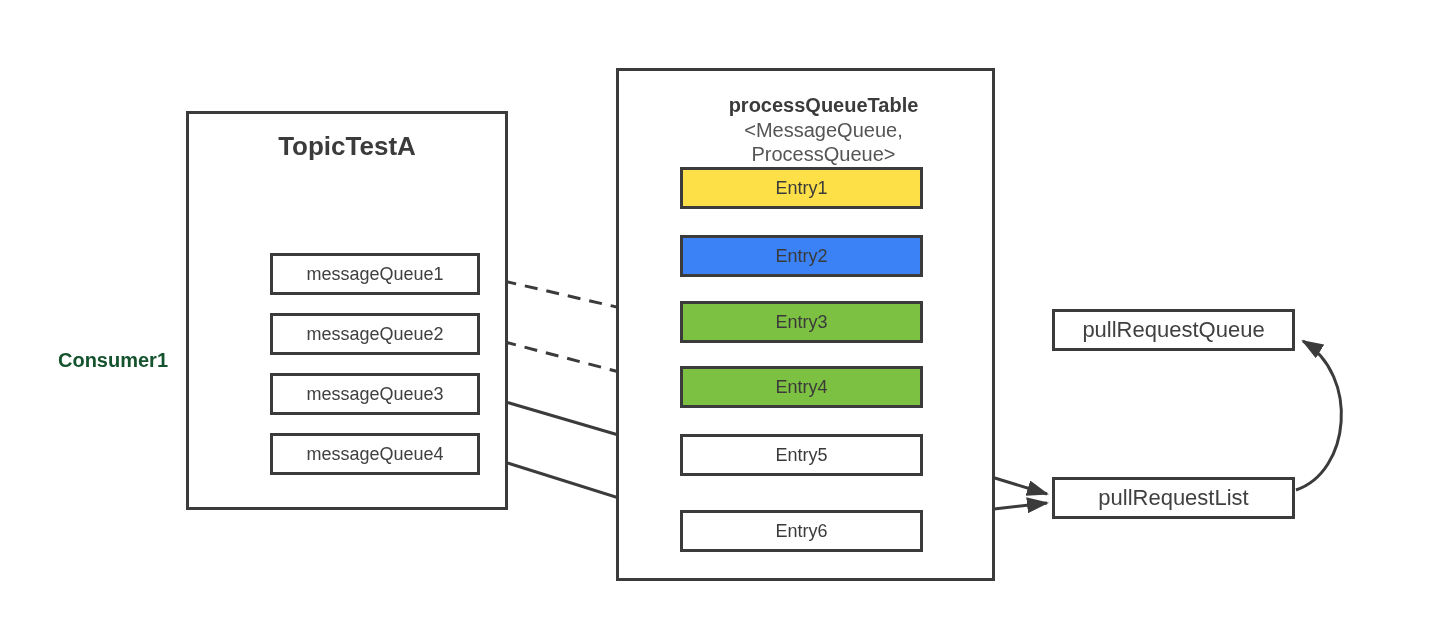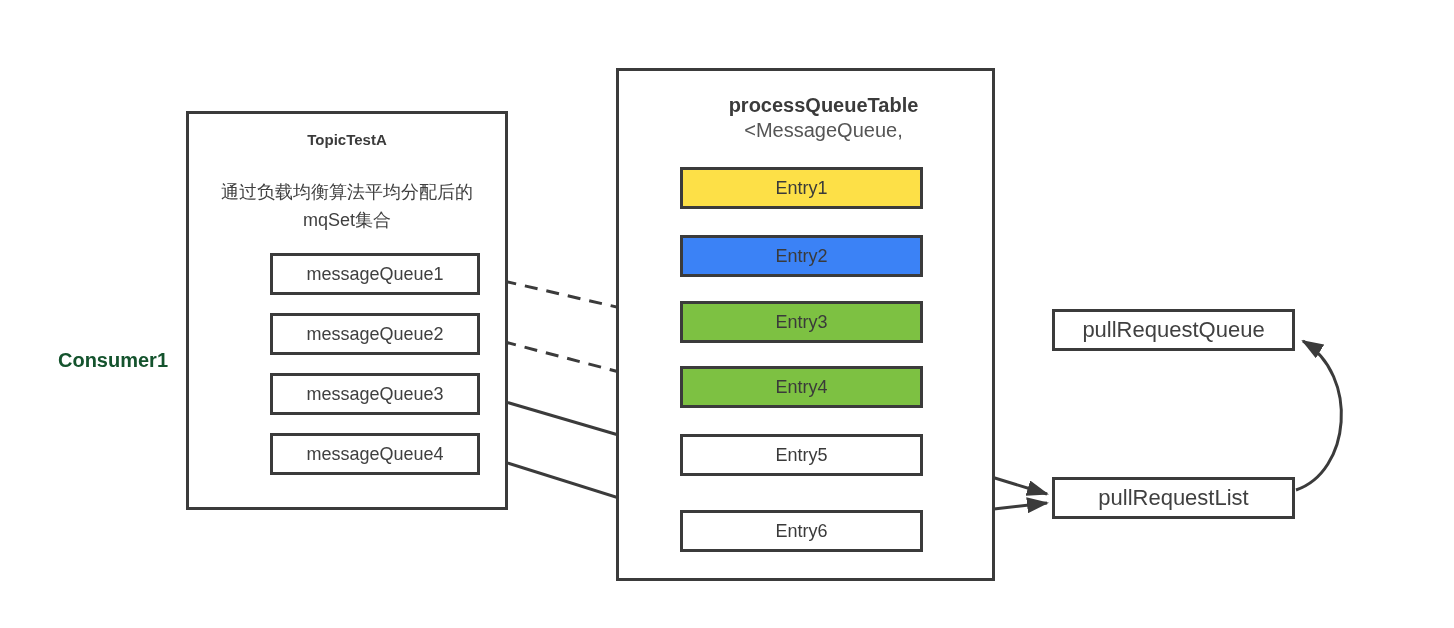--- a/index.html
+++ b/index.html
@@ -28,21 +28,21 @@
     position: absolute;
     box-sizing: border-box;
     border: 3px solid #3b3b3b;
     background: #ffffff;
   }
   .topic-box { left: 186px; top: 111px; width: 322px; height: 399px; }
   .process-box { left: 616px; top: 68px; width: 379px; height: 513px; padding-left: 36px; }
   .box-title {
     text-align: center;
     font-weight: bold;
-    font-size: 15px;
+    font-size: 26px;
     color: #3b3b3b;
   }
   .topic-box .box-title { margin-top: 17px; }
   .process-box .box-title { margin-top: 23px; font-size: 20px; }
   .topic-desc {
     margin-top: 30px;
     text-align: center;
     font-size: 18px;
     line-height: 28px;
     color: #3f3f3f;
@@ -102,35 +102,32 @@
     <path d="M 923 456 L 1047 494" fill="none" stroke="#3b3b3b" stroke-width="3" marker-end="url(#arrowhead)"></path>
     <path d="M 923 517 L 1047 503" fill="none" stroke="#3b3b3b" stroke-width="3" marker-end="url(#arrowhead)"></path>
 
     <path d="M 1296 490 C 1350 472, 1360 376, 1303 341" fill="none" stroke="#3b3b3b" stroke-width="3" marker-end="url(#arrowhead)"></path>
   </svg>
 
   <div class="consumer-label">Consumer1</div>
 
   <div class="box topic-box">
     <div class="box-title">TopicTestA</div>
-    <div class="topic-desc">
-      <div>通过负载均衡算法平均分配后的</div>
-      <div>mqSet集合</div>
-    </div>
   </div>
 
   <div class="small-box mq-box" style="top:253px">messageQueue1</div>
   <div class="small-box mq-box" style="top:313px">messageQueue2</div>
   <div class="small-box mq-box" style="top:373px">messageQueue3</div>
   <div class="small-box mq-box" style="top:433px">messageQueue4</div>
 
   <div class="box process-box">
     <div class="box-title">processQueueTable</div>
     <div class="process-subtitle">
       <div>&lt;MessageQueue,</div>
+      <div>ProcessQueue&gt;</div>
     </div>
   </div>
 
   <div class="small-box entry-box" style="top: 167px; background-color: #fde047;">Entry1</div>
   <div class="small-box entry-box" style="top: 235px; background-color: #3b82f6;">Entry2</div>
   <div class="small-box entry-box" style="top: 301px; background-color: rgb(125, 193, 66);">Entry3</div>
   <div class="small-box entry-box" style="top: 366px; background-color: rgb(125, 193, 66);">Entry4</div>
   <div class="small-box entry-box" style="top: 434px; background-color: rgb(255, 255, 255);">Entry5</div>
   <div class="small-box entry-box" style="top: 498px; background-color: rgb(255, 255, 255); margin-top: 12px;">Entry6</div>
 

